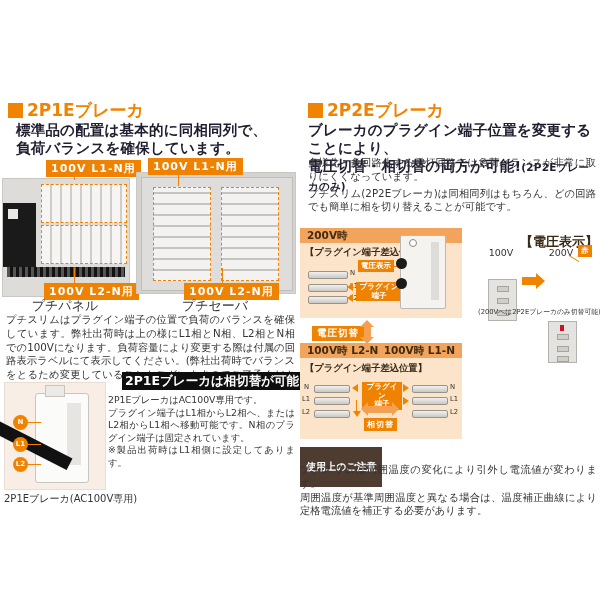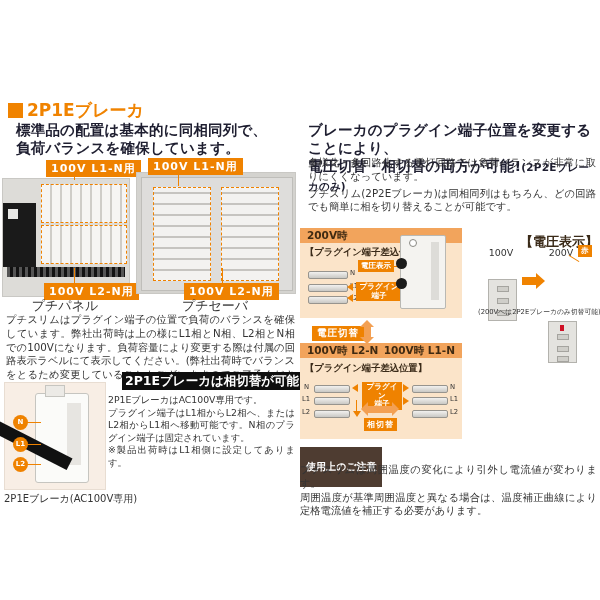--- a/index.html
+++ b/index.html
@@ -130,20 +130,24 @@
     <div class="cable" style="left:-30px;top:52px;width:100px;height:13px;"></div>
     <div class="abs hookline" style="left:22px;top:39px;width:14px;height:1px;"></div>
     <div class="pin" style="left:8px;top:32px;">N</div>
     <div class="abs hookline" style="left:22px;top:61px;width:14px;height:1px;"></div>
     <div class="pin" style="left:8px;top:54px;">L1</div>
     <div class="abs hookline" style="left:22px;top:81px;width:14px;height:1px;"></div>
     <div class="pin" style="left:8px;top:74px;">L2</div>
   </div>
   <div class="abs" style="left:4px;top:492px;font-size:10px;color:#333;">2P1Eブレーカ(AC100V専用)</div>
 
+  <div class="abs sec-head" style="left:308px;top:99px;">
+    <span class="sq"></span>
+    <span>2P2Eブレーカ</span>
+  </div>
 
   <div class="abs lead" style="left:308px;top:121px;width:292px;">
     <div>ブレーカのプラグイン端子位置を変更することにより、</div>
     <div>
       <span>電圧切替・相切替の両方が可能!</span><span class="lead-small">(2P2Eブレーカのみ)</span>
     </div>
   </div>
 
   <div class="abs smalltext" style="left:308px;top:156px;width:288px;">
     <div style="margin-bottom:3px;">多様化・多回路化する電灯回路では負荷バランスが非常に取りにくくなっています。</div>

